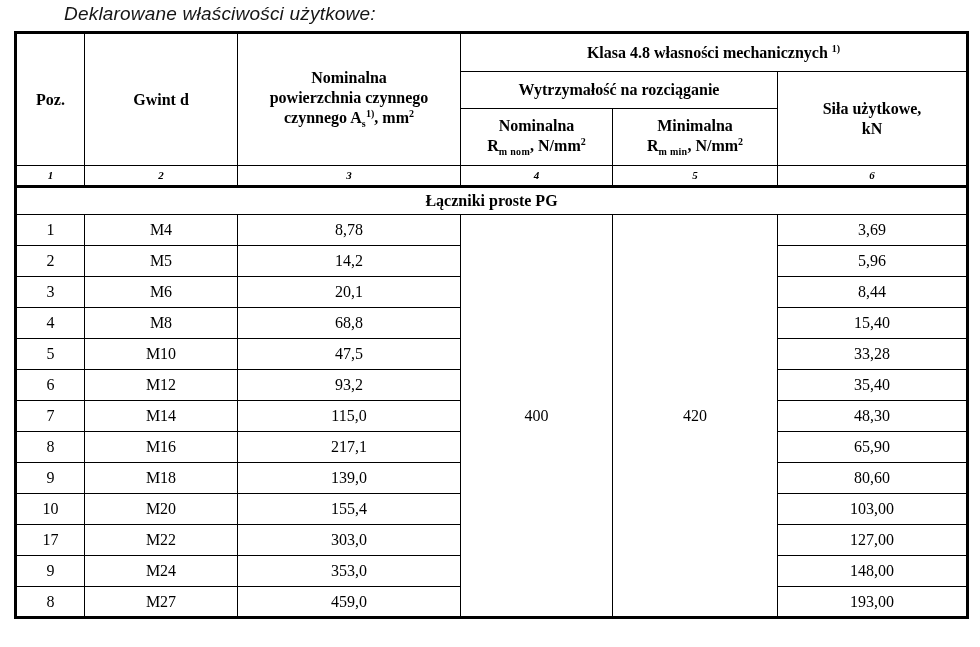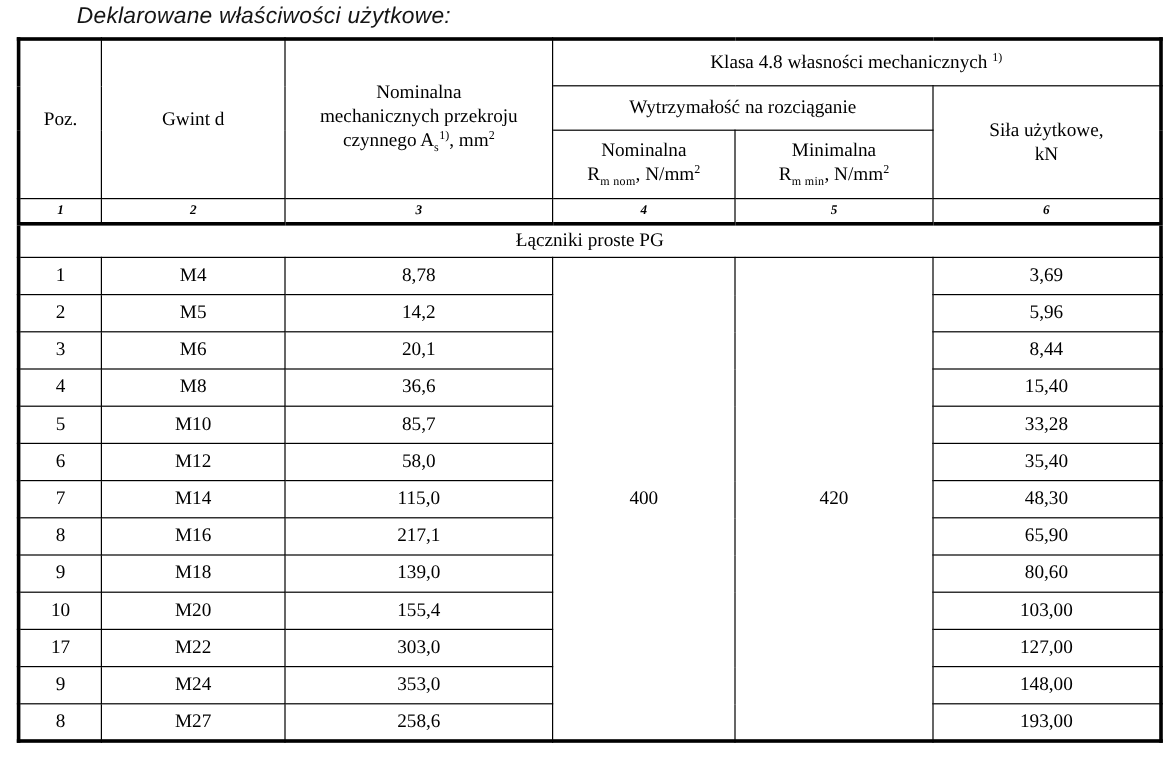--- a/index.html
+++ b/index.html
@@ -38,34 +38,34 @@
   }
   table.spec td {
     border: 1.5px solid #000;
     text-align: center;
     vertical-align: middle;
     padding: 0 2px;
     font-size: 16px;
     line-height: 1.25;
     overflow: hidden;
   }
-  tr.hdr td { font-weight: normal; }
+  tr.hdr td { font-weight: bold; }
   tr.row-a { height: 39px; }
   tr.row-b { height: 37px; }
   tr.row-c { height: 57px; }
   tr.colnum { height: 21px; }
   tr.colnum td {
     font-weight: bold;
     font-style: italic;
     font-size: 11px;
     border-bottom: 3px solid #000;
     line-height: 1;
   }
   tr.section { height: 28px; }
-  tr.section td { font-weight: normal; }
+  tr.section td { font-weight: bold; }
   tr.data { height: 31px; }
   .sub {
     font-size: 10px;
     vertical-align: -4px;
     letter-spacing: 0.3px;
   }
   .sup {
     font-size: 10px;
     vertical-align: 6px;
   }
@@ -90,21 +90,21 @@
     <tbody>
         <tr class="hdr row-a">
       <td rowspan="3">
         <span>Poz.</span>
       </td>
       <td rowspan="3">
         <span>Gwint d</span>
       </td>
       <td rowspan="3">
         <span>Nominalna</span><br>
-        <span>mechanicznych przekroju</span><br>
+        <span>powierzchnia czynnego</span><br>
         <span><span>czynnego A</span><span class="sub">s</span><span class="sup">1)</span><span>, mm</span><span class="sup">2</span></span>
       </td>
       <td colspan="3">
         <span><span>Klasa 4.8 własności mechanicznych </span><span class="sup">1)</span></span>
       </td>
     </tr>
 
     <tr class="hdr row-b">
       <td colspan="2">
         <span>Wytrzymałość na rozciąganie</span>
@@ -155,33 +155,33 @@
     </tr>
     <tr class="data">
       <td>3</td>
       <td>M6</td>
       <td>20,1</td>
       <td>8,44</td>
     </tr>
     <tr class="data">
       <td>4</td>
       <td>M8</td>
-      <td>36,6</td>
+      <td>68,8</td>
       <td>15,40</td>
     </tr>
     <tr class="data">
       <td>5</td>
       <td>M10</td>
-      <td>85,7</td>
+      <td>47,5</td>
       <td>33,28</td>
     </tr>
     <tr class="data">
       <td>6</td>
       <td>M12</td>
-      <td>58,0</td>
+      <td>93,2</td>
       <td>35,40</td>
     </tr>
     <tr class="data">
       <td>7</td>
       <td>M14</td>
       <td>115,0</td>
       <td>48,30</td>
     </tr>
     <tr class="data">
       <td>8</td>
@@ -209,19 +209,19 @@
     </tr>
     <tr class="data">
       <td>9</td>
       <td>M24</td>
       <td>353,0</td>
       <td>148,00</td>
     </tr>
     <tr class="data">
       <td>8</td>
       <td>M27</td>
-      <td>258,6</td>
+      <td>459,0</td>
       <td>193,00</td>
     </tr>
   </tbody>
     </table>
 
 </div>
 
 </body></html>

